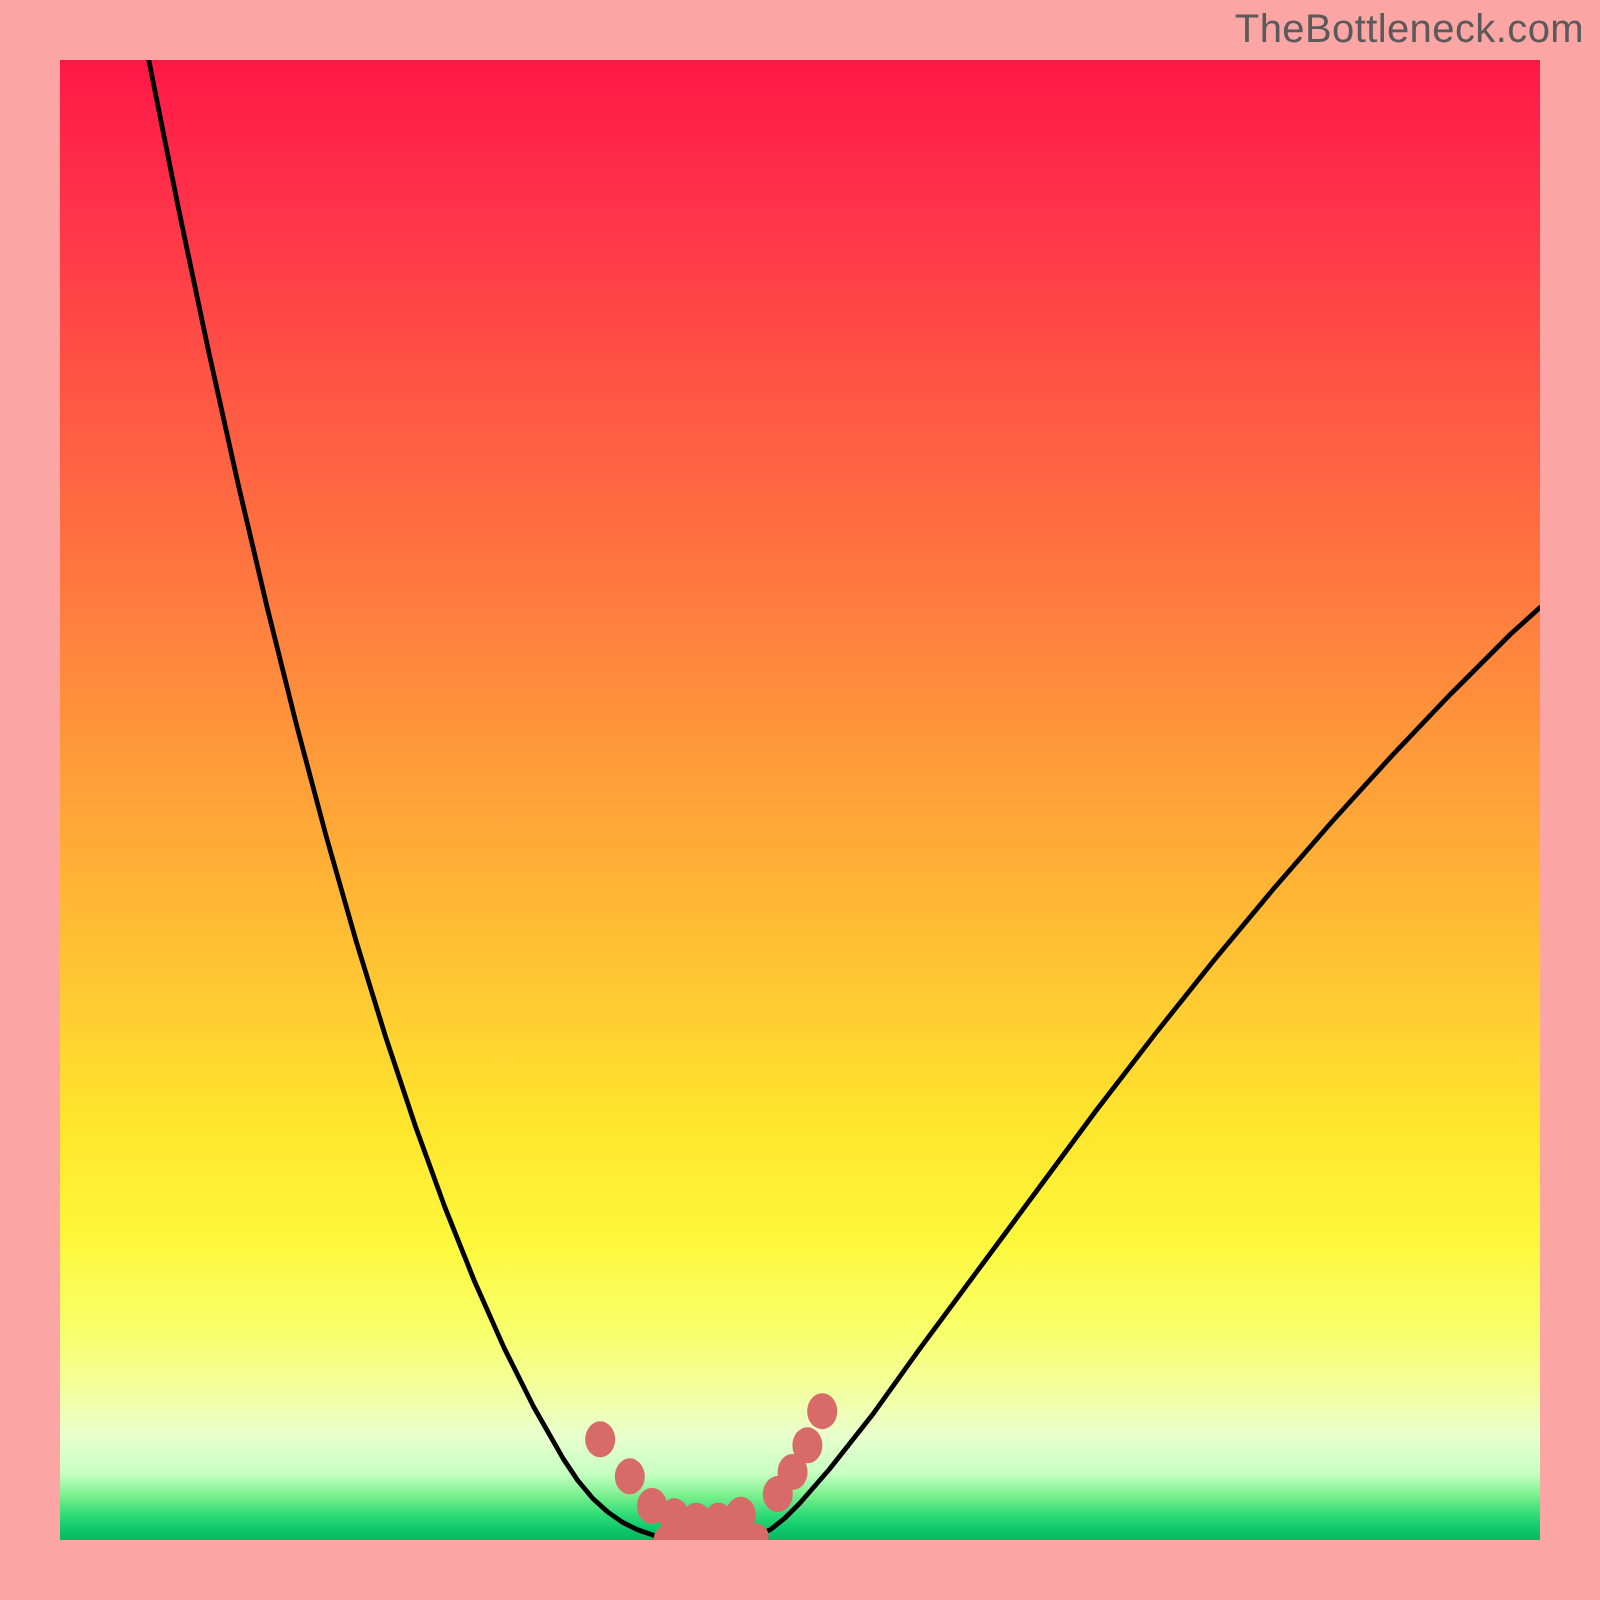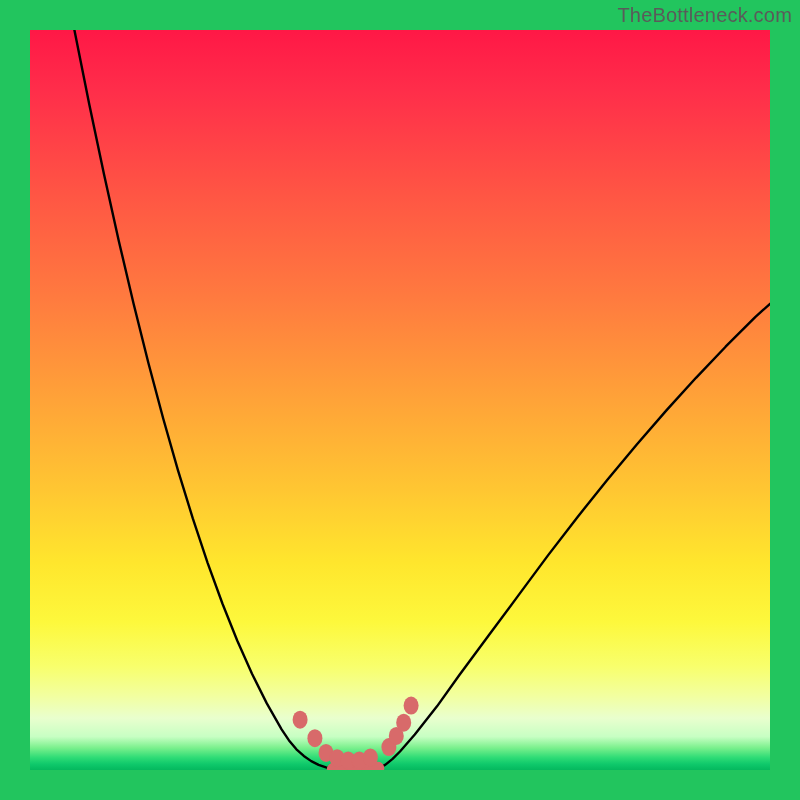--- a/index.html
+++ b/index.html
@@ -7,21 +7,21 @@
     padding: 0;
     width: 800px;
     height: 800px;
     overflow: hidden;
     background: #000;
     font-family: Arial, Helvetica, sans-serif;
   }
   .frame {
     position: absolute;
     inset: 0;
-    background: #22c55e;
+    background: #fca5a5;
   }
   .plot {
     position: absolute;
     left: 30px;
     top: 30px;
     width: 740px;
     height: 740px;
     overflow: hidden;
   }
   .gradient-bg {

